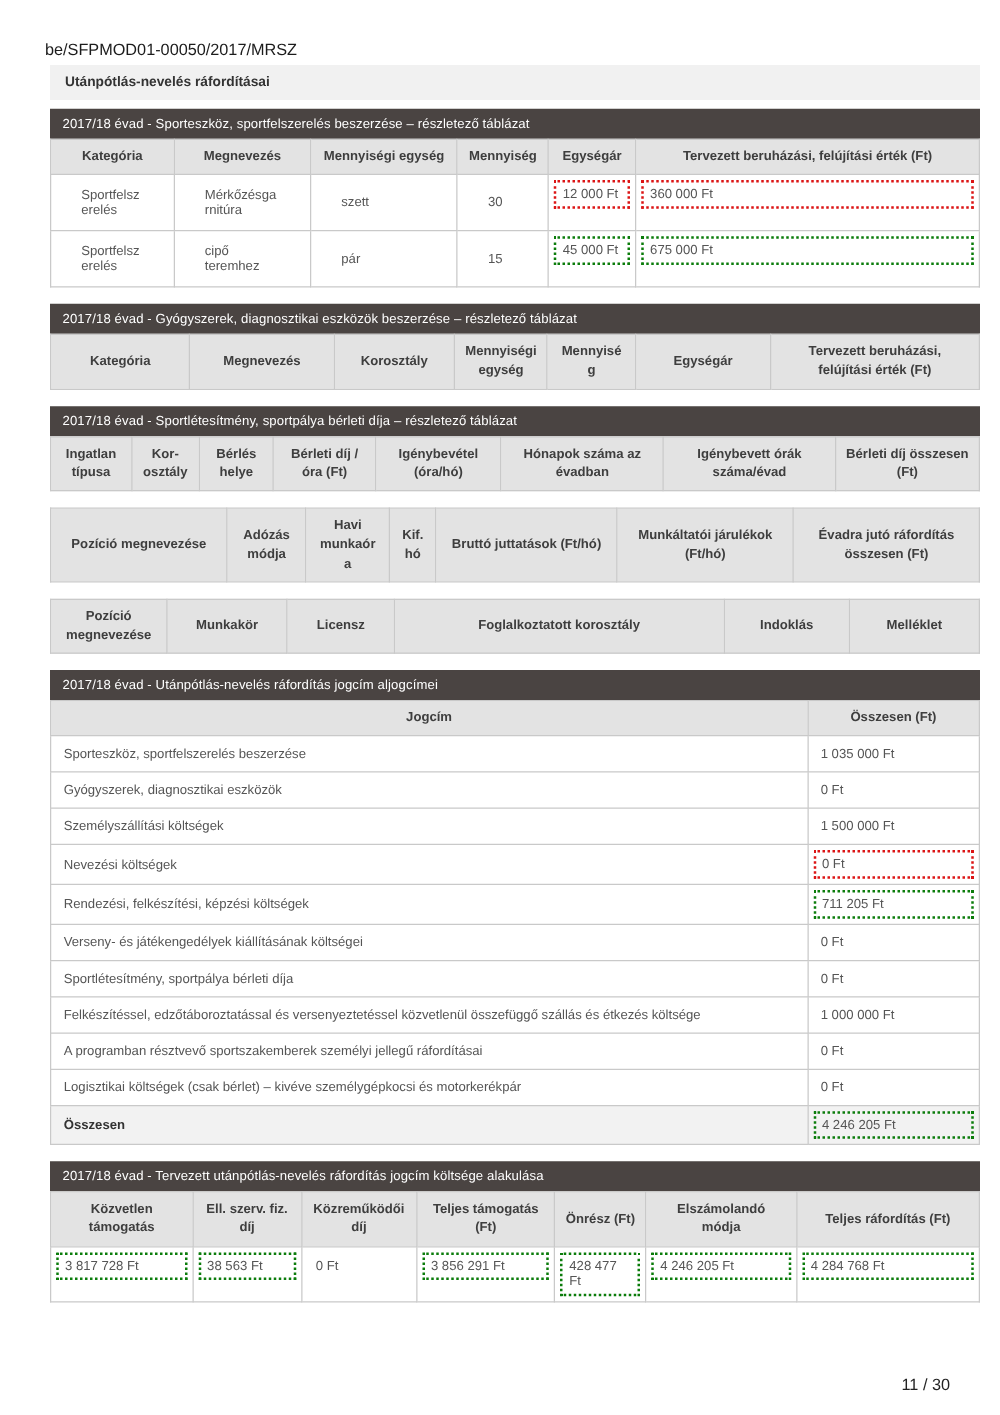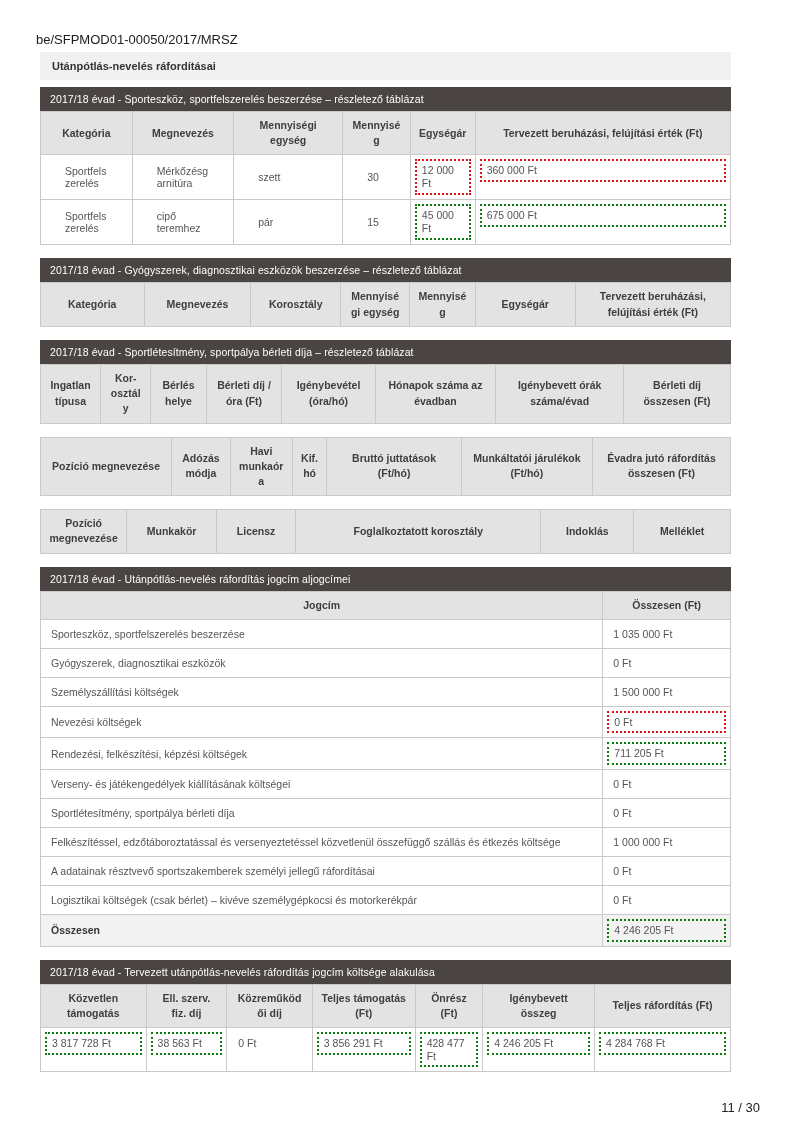--- a/index.html
+++ b/index.html
@@ -2,21 +2,21 @@
 <html><head>
 <meta charset="utf-8">
 <style>
   * { box-sizing: border-box; }
   html,body { margin:0; padding:0; }
   body {
     width:800px; height:1132px; position:relative; background:#ffffff;
     font-family:"Liberation Sans","DejaVu Sans",sans-serif; color:#555;
   }
   .doc-title { position:absolute; top:32px; left:36px; font-size:13px; color:#1c1c1c; }
-  .content { position:absolute; top:52px; left:40px; width:691px; }
+  .content { position:absolute; top:52px; left:40px; width:744px; }
   .section-box {
     background:#f1f1f1; font-weight:bold; font-size:11px; color:#333;
     padding:8px 12px; margin-bottom:7px;
   }
   .bar {
     background:#4a4442; color:#ffffff; font-weight:normal; font-size:10.5px;
     padding:6px 10px; letter-spacing:0.1px;
   }
   table { width:100%; border-collapse:collapse; table-layout:fixed; margin-bottom:13px; }
   th, td { border:1px solid #c9c9c9; font-size:10.5px; padding:6px 8px; word-wrap:break-word; }
@@ -254,21 +254,21 @@
         </tr>
         <tr>
           <td class="label-cell">Sportlétesítmény, sportpálya bérleti díja</td>
           <td class="value-cell">0 Ft</td>
         </tr>
         <tr>
           <td class="label-cell">Felkészítéssel, edzőtáboroztatással és versenyeztetéssel közvetlenül összefüggő szállás és étkezés költsége</td>
           <td class="value-cell">1 000 000 Ft</td>
         </tr>
         <tr>
-          <td class="label-cell">A adatainak résztvevő sportszakemberek személyi jellegű ráfordításai</td>
+          <td class="label-cell">A programban résztvevő sportszakemberek személyi jellegű ráfordításai</td>
           <td class="value-cell">0 Ft</td>
         </tr>
         <tr>
           <td class="label-cell">Logisztikai költségek (csak bérlet) – kivéve személygépkocsi és motorkerékpár</td>
           <td class="value-cell">0 Ft</td>
         </tr>
         <tr class="total-row">
           <td class="label-cell">Összesen</td>
           <td class="boxcell">
             <div class="vbox" data-box="green">
@@ -292,21 +292,21 @@
           <col style="width:16.2%">
           <col style="width:19.7%">
       </colgroup>
       <thead>
         <tr>
           <th>Közvetlen támogatás</th>
           <th>Ell. szerv. fiz. díj</th>
           <th>Közreműködői díj</th>
           <th>Teljes támogatás (Ft)</th>
           <th>Önrész (Ft)</th>
-          <th>Igénybevett összeg</th>
+          <th>Elszámolandó módja</th>
           <th>Teljes ráfordítás (Ft)</th>
         </tr>
       </thead>
       <tbody>
         <tr>
           <td class="boxcell">
             <div class="vbox" data-box="green">
               <span>3 817 728 Ft</span>
             </div>
           </td>

